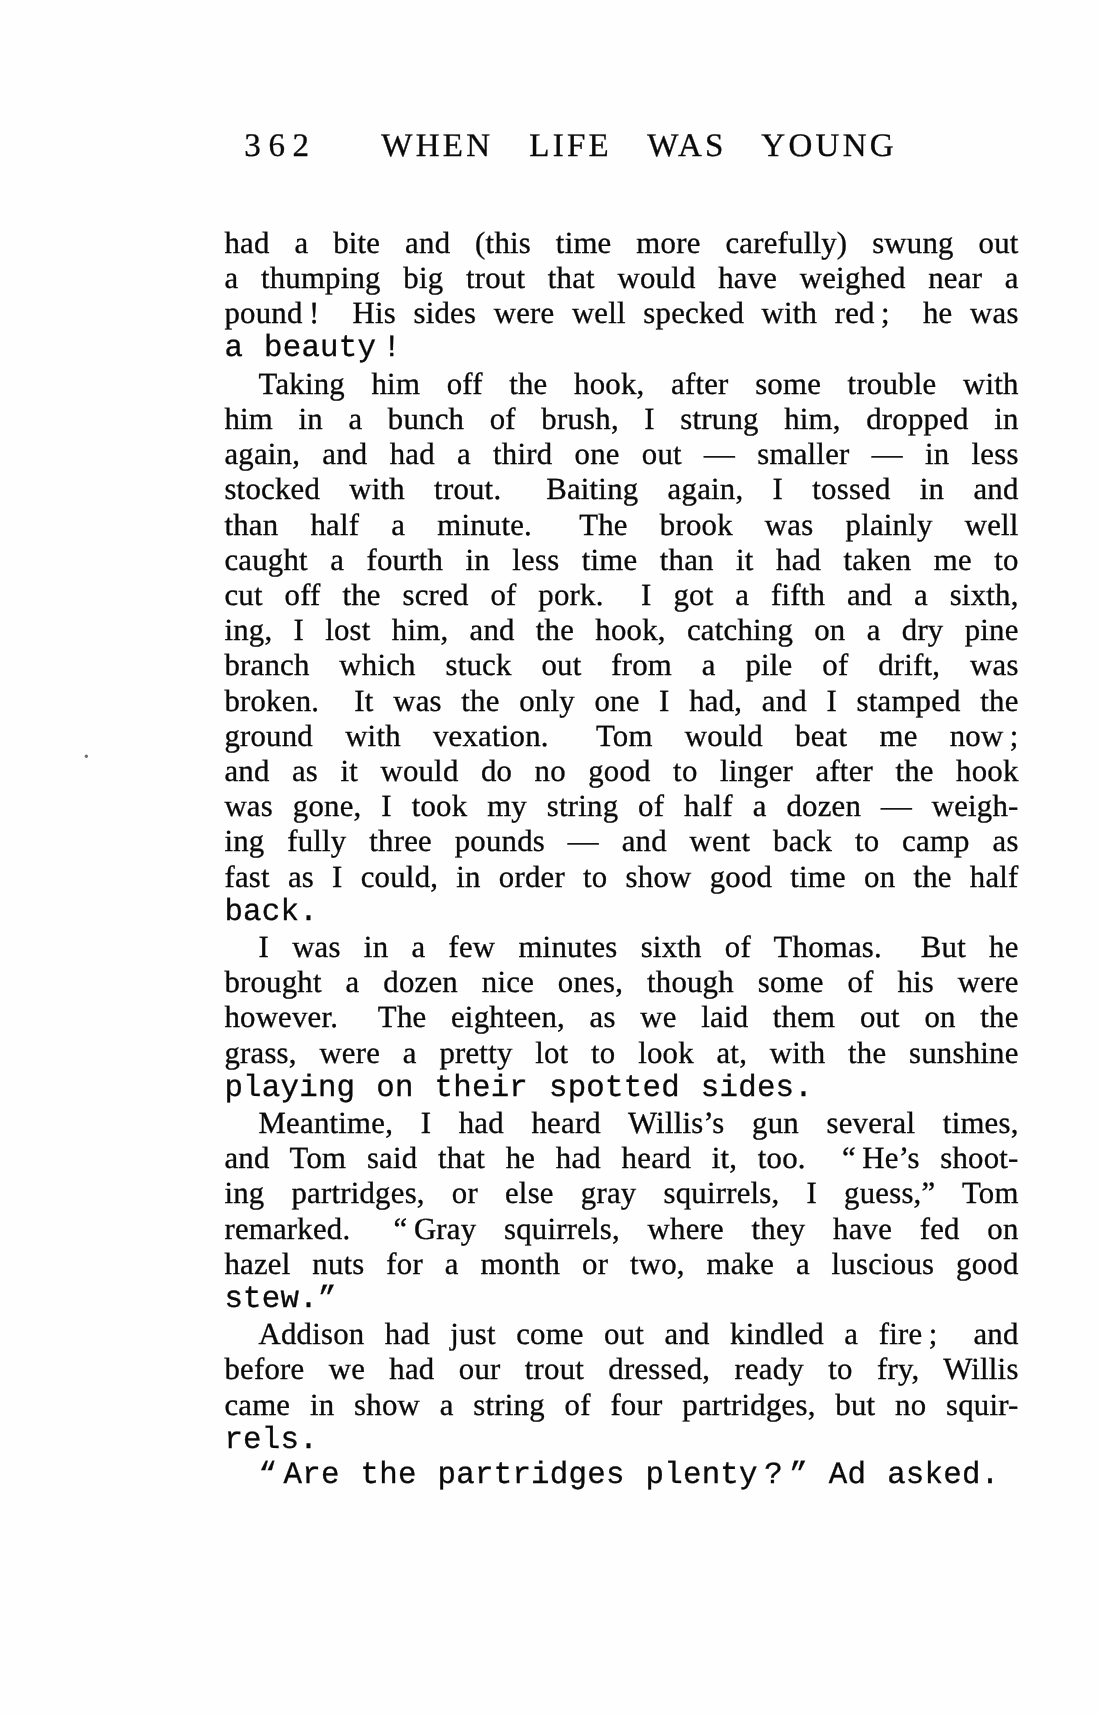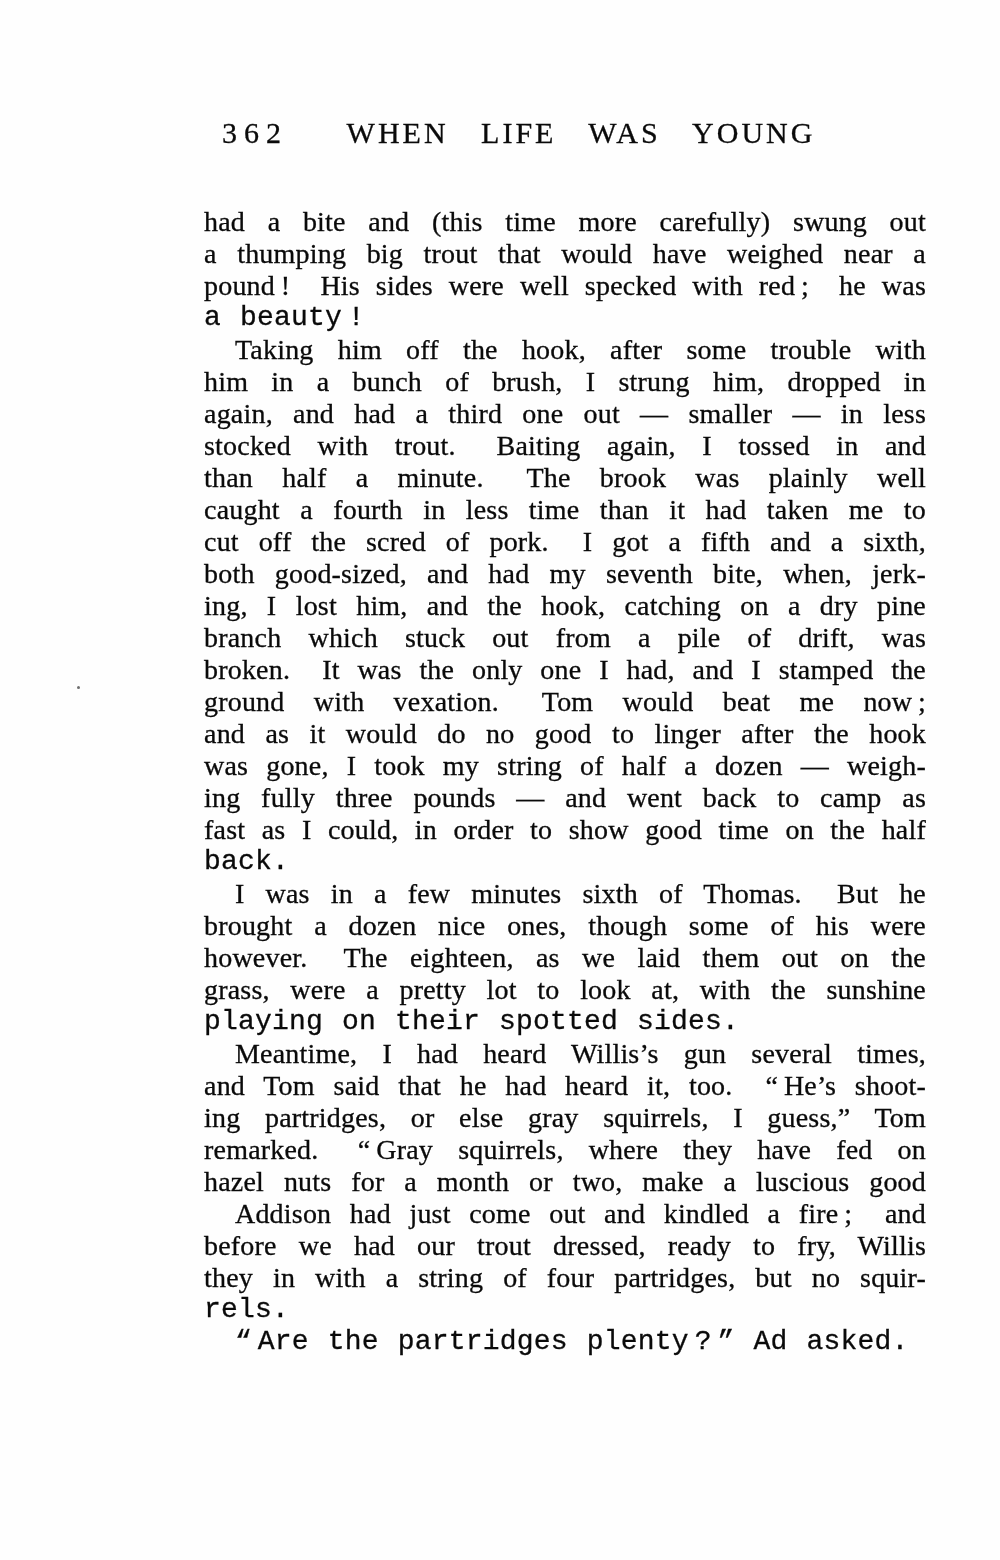--- a/index.html
+++ b/index.html
@@ -88,42 +88,42 @@
       <div class="line">a thumping big trout that would have weighed near a</div>
       <div class="line">pound !  His sides were well specked with red ;  he was</div>
       <div class="line para-end">a beauty !</div>
       <div class="line indent">Taking him off the hook, after some trouble with</div>
       <div class="line">him in a bunch of brush, I strung him, dropped in</div>
       <div class="line">again, and had a third one out — smaller — in less</div>
       <div class="line">stocked with trout.  Baiting again, I tossed in and</div>
       <div class="line">than half a minute.  The brook was plainly well</div>
       <div class="line">caught a fourth in less time than it had taken me to</div>
       <div class="line">cut off the scred of pork.  I got a fifth and a sixth,</div>
-      <div class="line">both good-sized, and had my seventh bite, when, jerk-</div>
       <div class="line">ing, I lost him, and the hook, catching on a dry pine</div>
       <div class="line">branch which stuck out from a pile of drift, was</div>
       <div class="line">broken.  It was the only one I had, and I stamped the</div>
       <div class="line">ground with vexation.  Tom would beat me now ;</div>
       <div class="line">and as it would do no good to linger after the hook</div>
       <div class="line">was gone, I took my string of half a dozen — weigh-</div>
       <div class="line">ing fully three pounds — and went back to camp as</div>
       <div class="line">fast as I could, in order to show good time on the half</div>
       <div class="line para-end">back.</div>
       <div class="line indent">I was in a few minutes sixth of Thomas.  But he</div>
       <div class="line">brought a dozen nice ones, though some of his were</div>
       <div class="line">however.  The eighteen, as we laid them out on the</div>
       <div class="line">grass, were a pretty lot to look at, with the sunshine</div>
       <div class="line para-end">playing on their spotted sides.</div>
       <div class="line indent">Meantime, I had heard Willis’s gun several times,</div>
       <div class="line">and Tom said that he had heard it, too.  “ He’s shoot-</div>
       <div class="line">ing partridges, or else gray squirrels, I guess,” Tom</div>
       <div class="line">remarked.  “ Gray squirrels, where they have fed on</div>
       <div class="line">hazel nuts for a month or two, make a luscious good</div>
+      <div class="line para-end">stew.”</div>
       <div class="line indent">Addison had just come out and kindled a fire ;  and</div>
       <div class="line">before we had our trout dressed, ready to fry, Willis</div>
-      <div class="line">they in with a string of four partridges, but no squir-</div>
+      <div class="line">came in show a string of four partridges, but no squir-</div>
       <div class="line para-end">rels.</div>
       <div class="line indent para-end">“ Are the partridges plenty ? ” Ad asked.</div>
     </div>
 
   <div class="speck margin-dot"></div>
 
 </div>
 
 </body></html>

